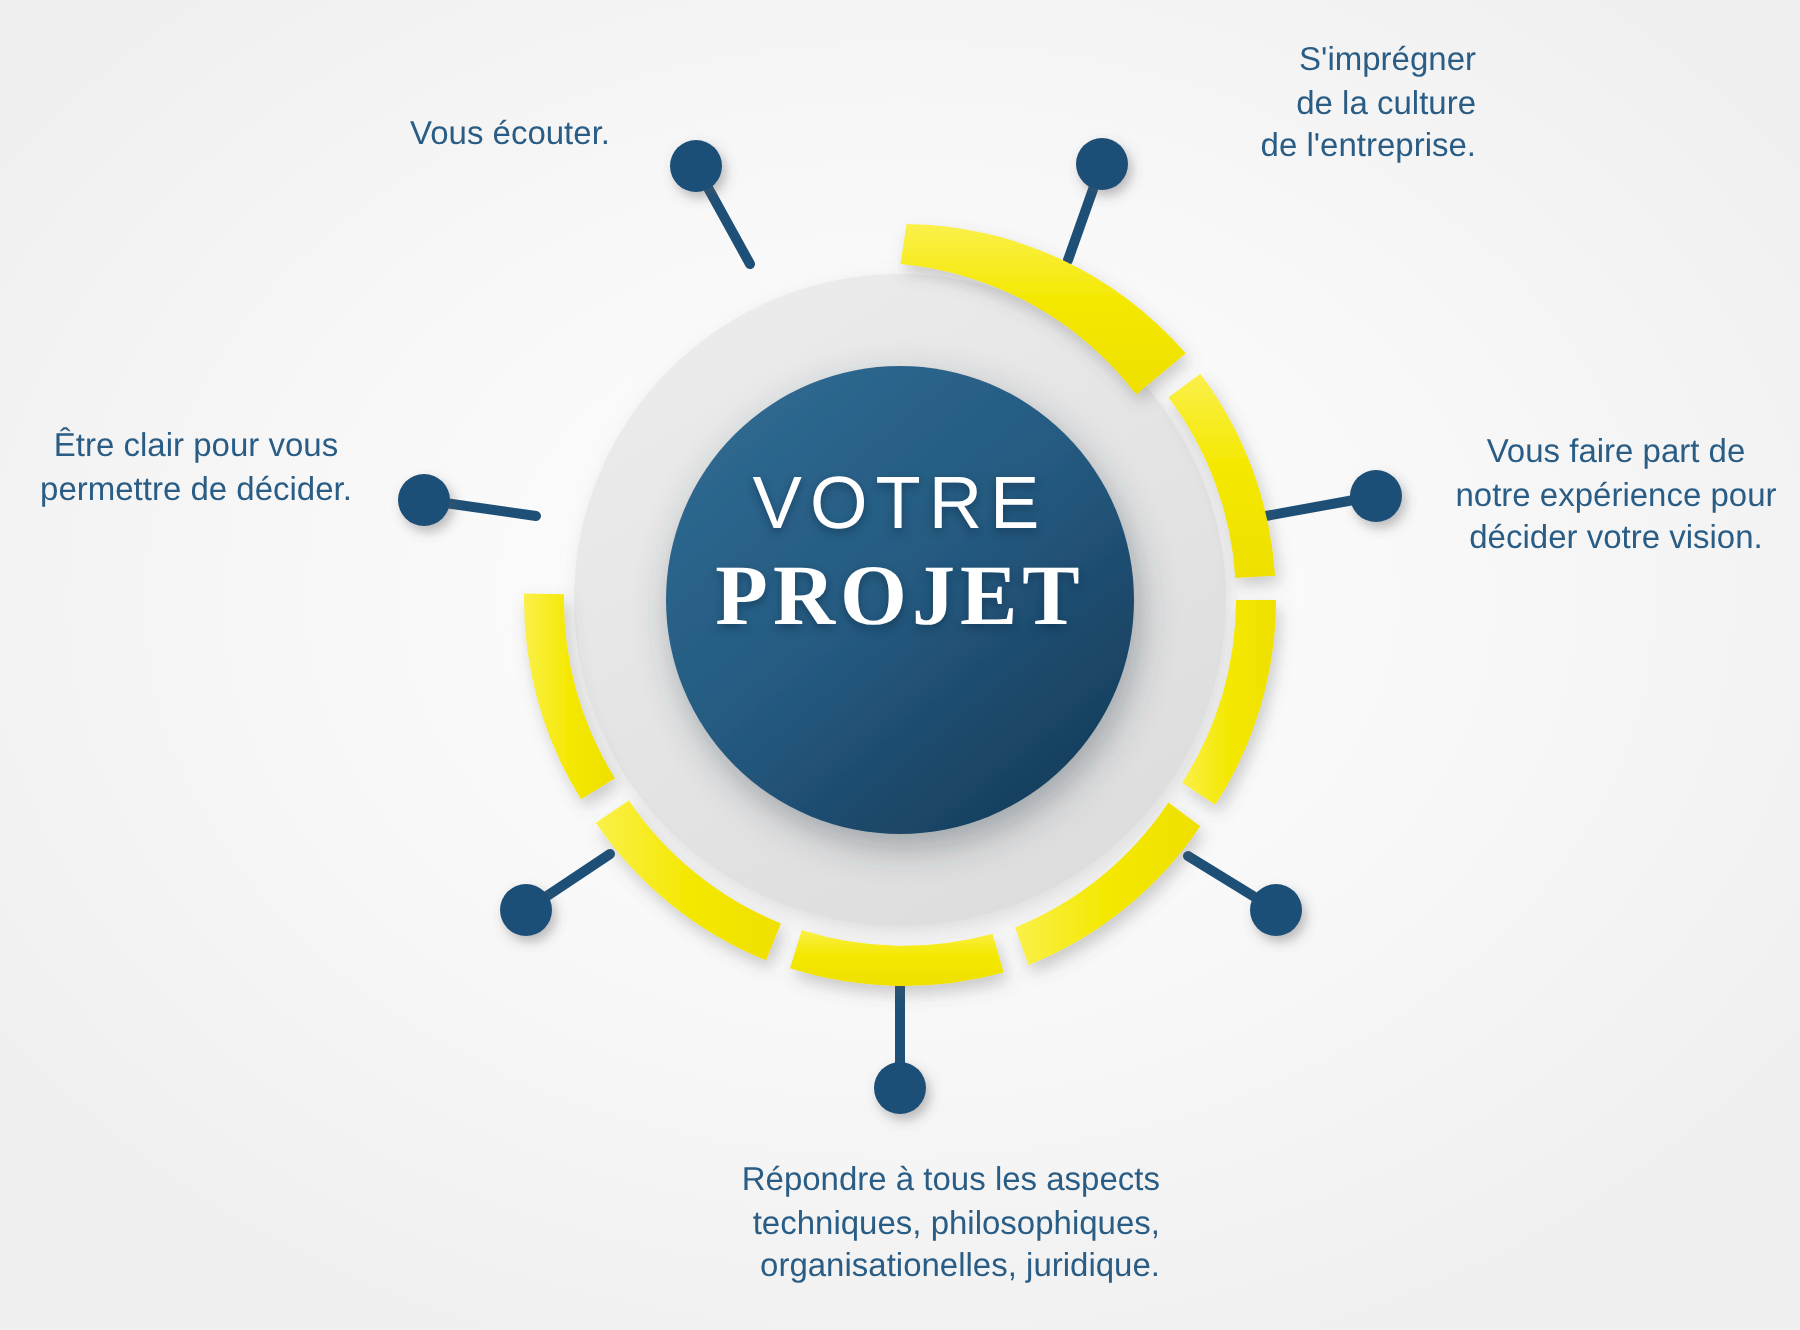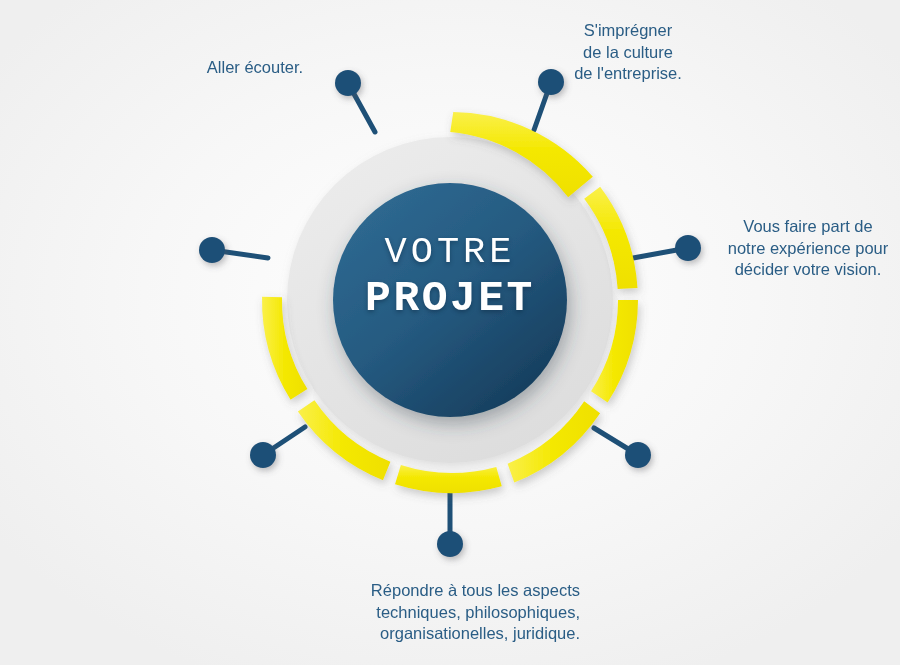--- a/index.html
+++ b/index.html
@@ -36,39 +36,39 @@
     text-align: center;
     color: #ffffff;
     pointer-events: none;
     text-shadow: 0 2px 4px rgba(10, 35, 60, 0.45);
   }
   .center-line1 {
     font-size: 37px;
     font-weight: 300;
     letter-spacing: 4px;
     line-height: 44px;
-    font-family: Liberation Mono, monospace;
+    font-family: Liberation Sans, sans-serif;
   }
   .center-line2 {
     font-size: 43px;
     font-weight: bold;
     letter-spacing: 2.5px;
     line-height: 50px;
-    font-family: Liberation Mono, monospace;
+    font-family: Liberation Serif, serif;
   }
   .label {
     position: absolute;
     color: #2a5d85;
     font-size: 16.5px;
     line-height: 21.5px;
     font-family: "Liberation Sans", sans-serif;
     white-space: pre-line;
   }
   .lbl-listen      { left: 180px; top: 57px;  width: 150px; text-align: center; }
-  .lbl-culture     { left: 543px; top: 20px;  width: 170px; text-align: center; }
+  .lbl-culture     { left: 568px; top: 20px;  width: 170px; text-align: right; }
   .lbl-clear       { left: 2px;   top: 213px; width: 192px; text-align: center; }
   .lbl-experience  { left: 716px; top: 216px; width: 184px; text-align: center; }
   .lbl-features    { left: 62px;  top: 440px; width: 175px; text-align: center; }
   .lbl-field       { left: 658px; top: 440px; width: 180px; text-align: center; }
   .lbl-answer      { left: 320px; top: 580px; width: 260px; text-align: right; }
 </style>
 </head>
 <body>
 
 <div class="stage">
@@ -156,24 +156,26 @@
       <circle cx="263" cy="455" r="13"></circle>
       <circle cx="212" cy="250" r="13"></circle>
     </g>
   </svg>
 
   <div class="center-text">
     <div class="center-line1">VOTRE</div>
     <div class="center-line2">PROJET</div>
   </div>
 
-  <div class="label lbl-listen">Aller écouter.</div>
+  <div class="label lbl-listen">Vous écouter.</div>
   <div class="label lbl-culture">S'imprégner
 de la culture
 de l'entreprise.</div>
   <div class="label lbl-experience">Vous faire part de
 notre expérience pour
 décider votre vision.</div>
   <div class="label lbl-answer">Répondre à tous les aspects
 techniques, philosophiques,
 organisationelles, juridique.</div>
+  <div class="label lbl-clear">Être clair pour vous
+permettre de décider.</div>
 
 </div>
 
 </body></html>

